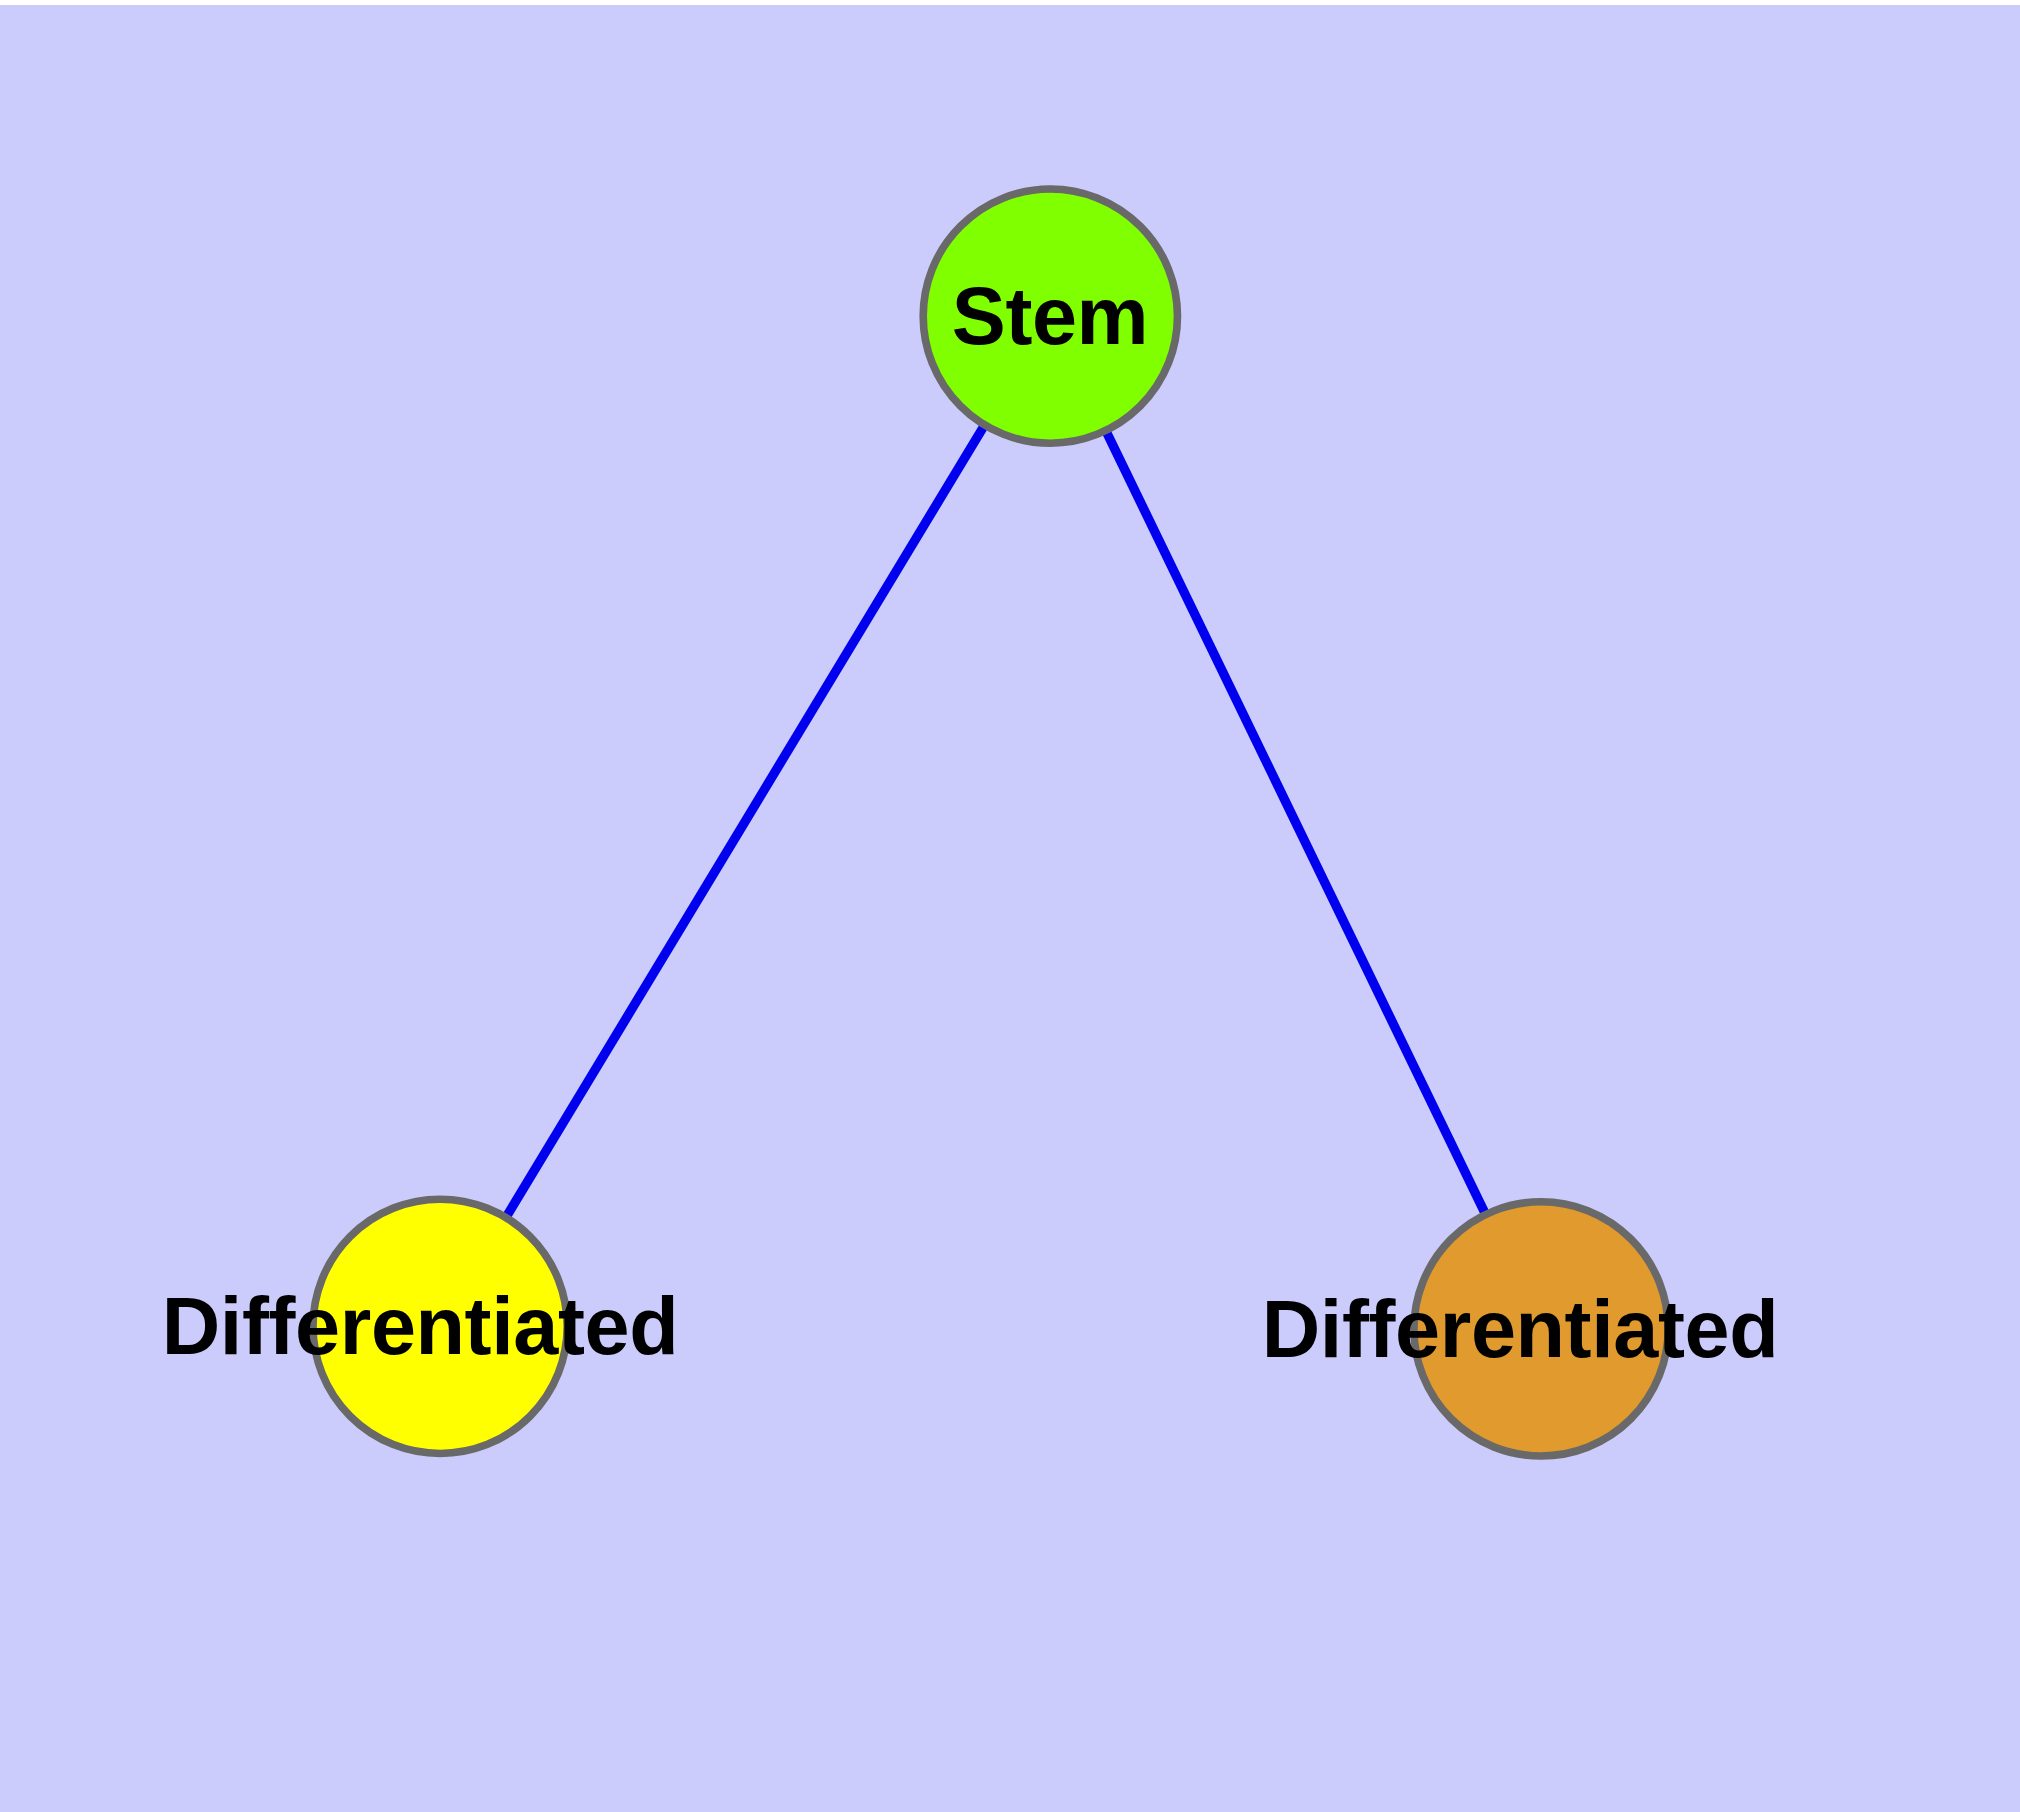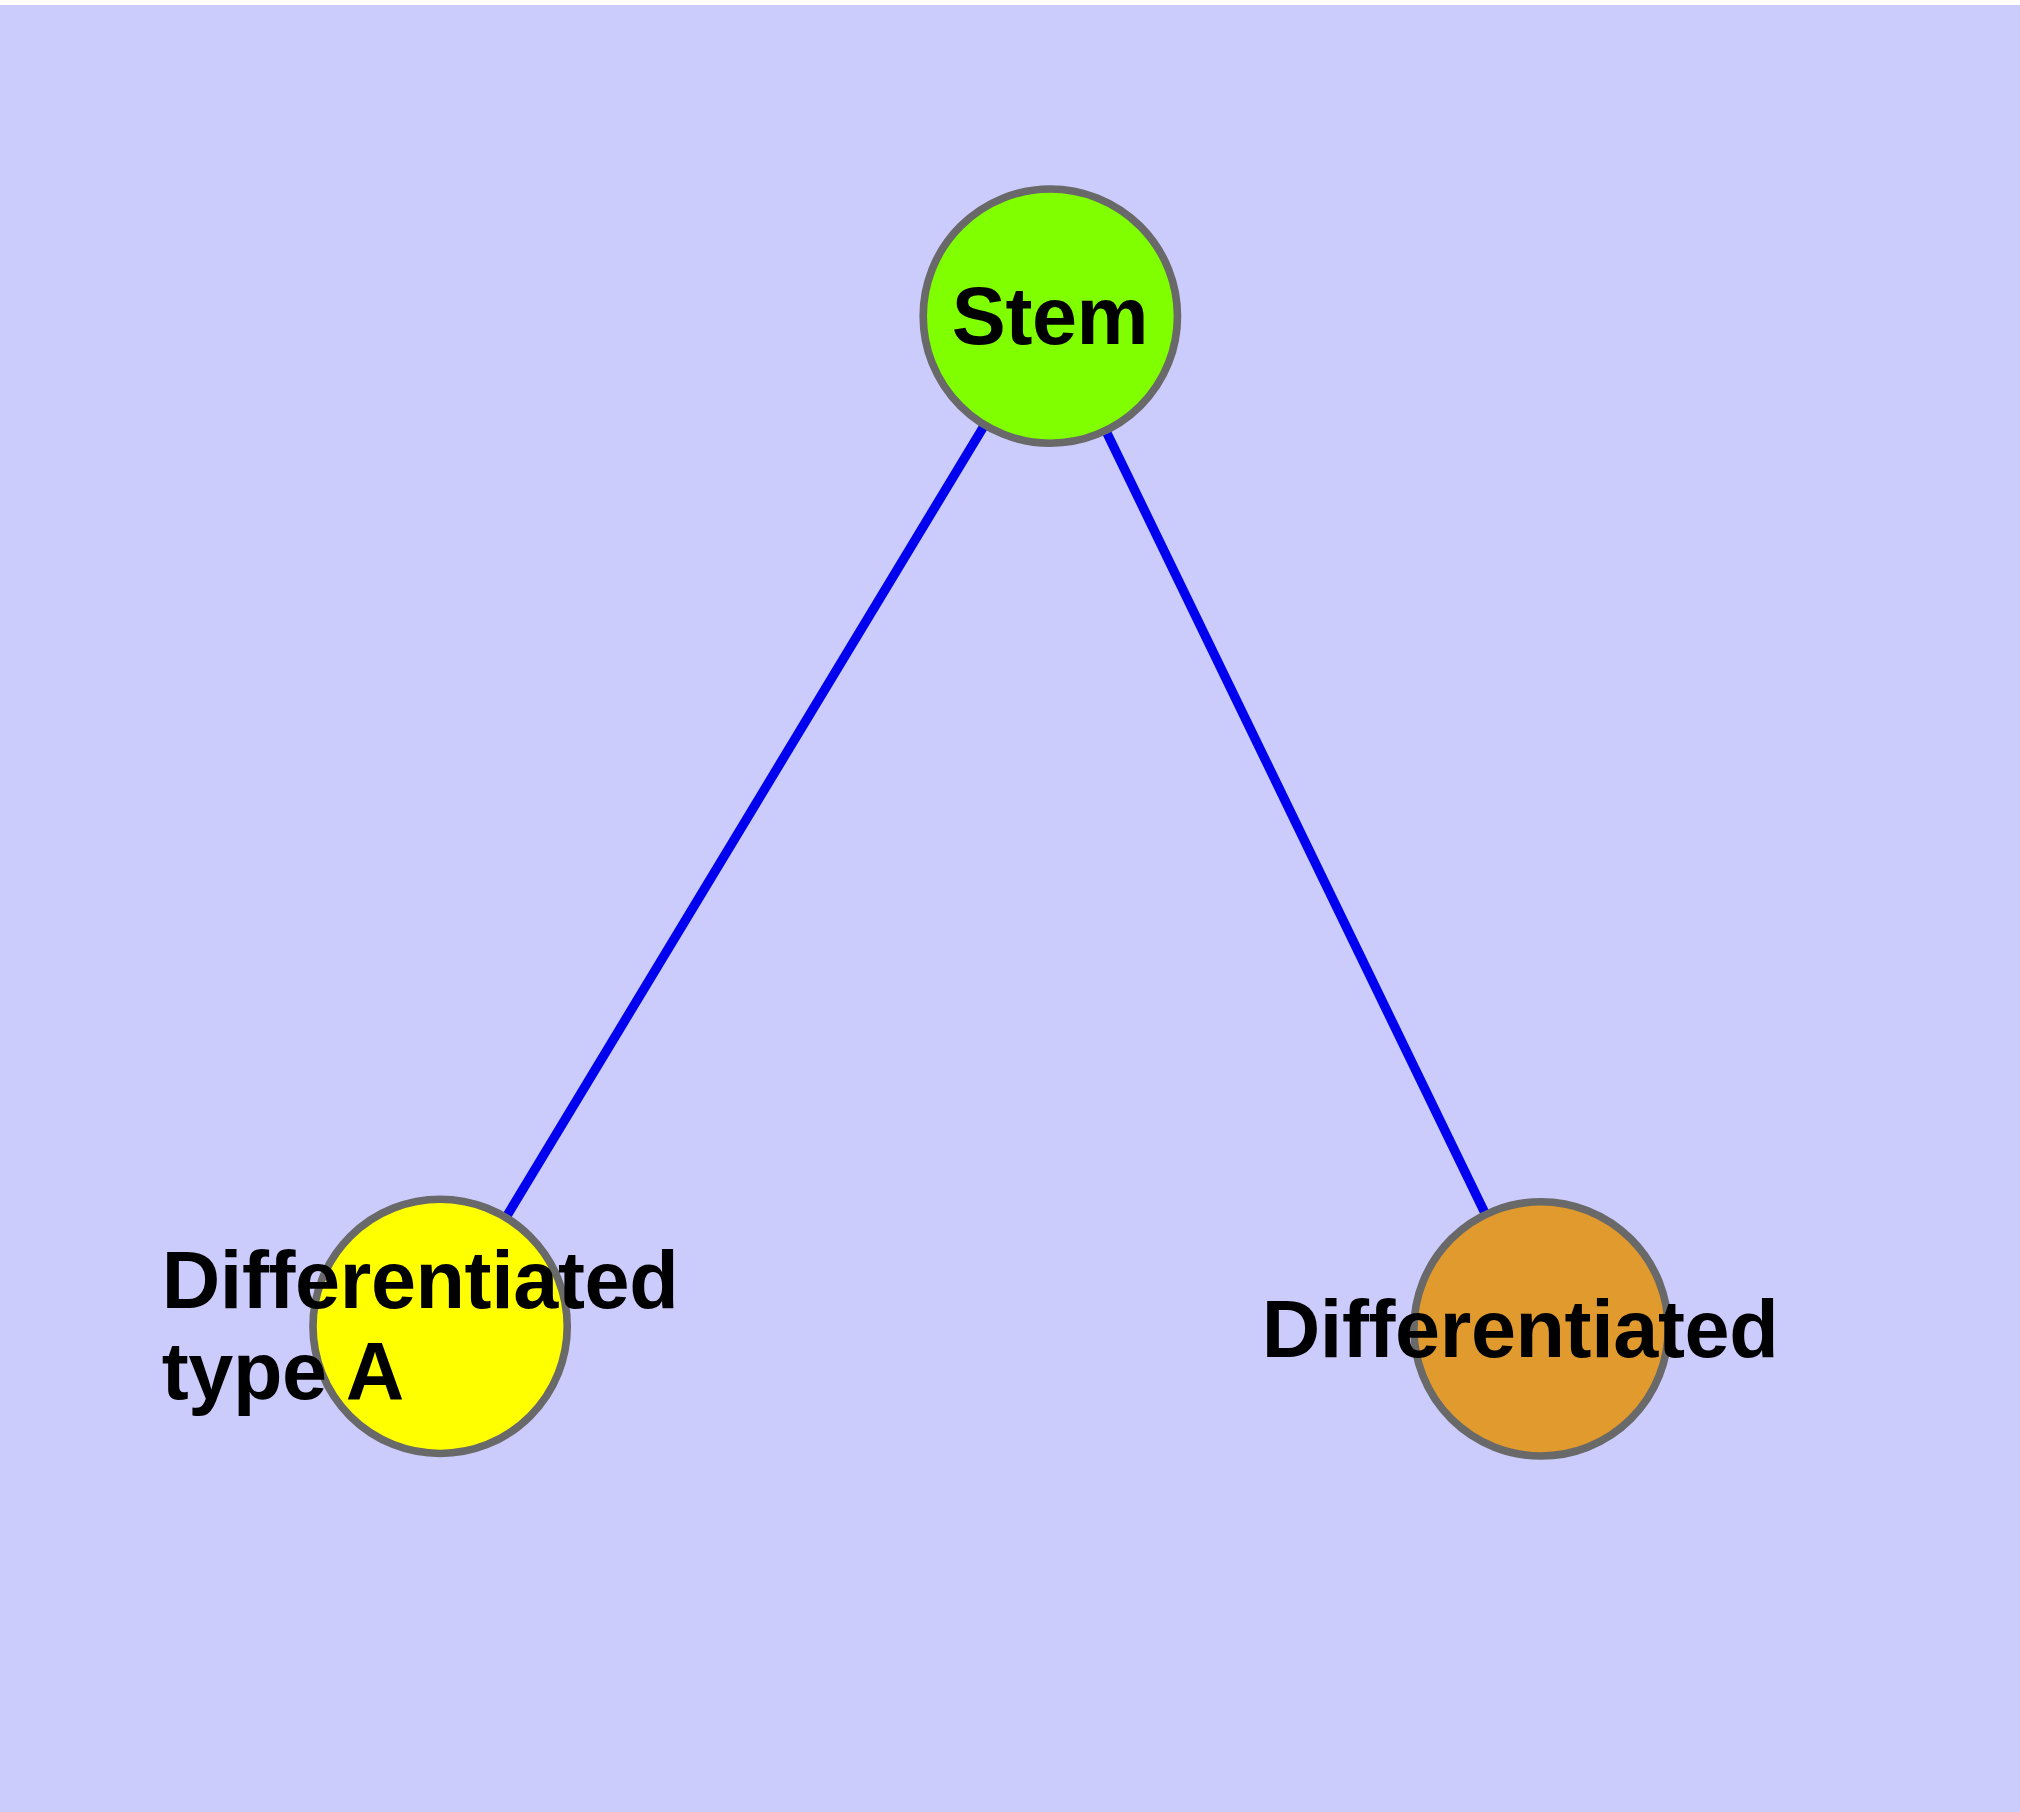--- a/index.html
+++ b/index.html
@@ -35,21 +35,21 @@
     stroke: #696969;
     stroke-width: 9;
   }
   .edge-line {
     stroke: #0000ee;
     stroke-width: 11;
     stroke-linecap: butt;
   }
   .node-label {
     position: absolute;
-    text-align: left;
+    text-align: right;
     color: #000000;
     font-weight: bold;
     font-size: 81px;
     line-height: 91px;
     white-space: nowrap;
     letter-spacing: -0.4px;
     transform: translate(-50%, -50%);
     pointer-events: none;
   }
 </style>
@@ -73,21 +73,20 @@
       <circle class="node-circle" cx="1818" cy="1568" r="150" fill="#e09a2e" stroke="#696969"></circle>
     </g>
   </svg>
 
   <div class="node-label" style="left: 1050px; top: 316px; font-size: 81px; color: rgb(0, 0, 0);">
     <span>Stem</span>
   </div>
 
   <div class="node-label" style="left: 420px; top: 1326px; font-size: 81px; color: rgb(0, 0, 0);">
     <span>Differentiated</span><br>
-    <span>type A</span>
   </div>
 
   <div class="node-label" style="left: 1520px; top: 1329px; font-size: 81px; color: rgb(0, 0, 0);">
     <span>Differentiated</span><br>
   </div>
 
 </div>
 
 
 </body></html>

